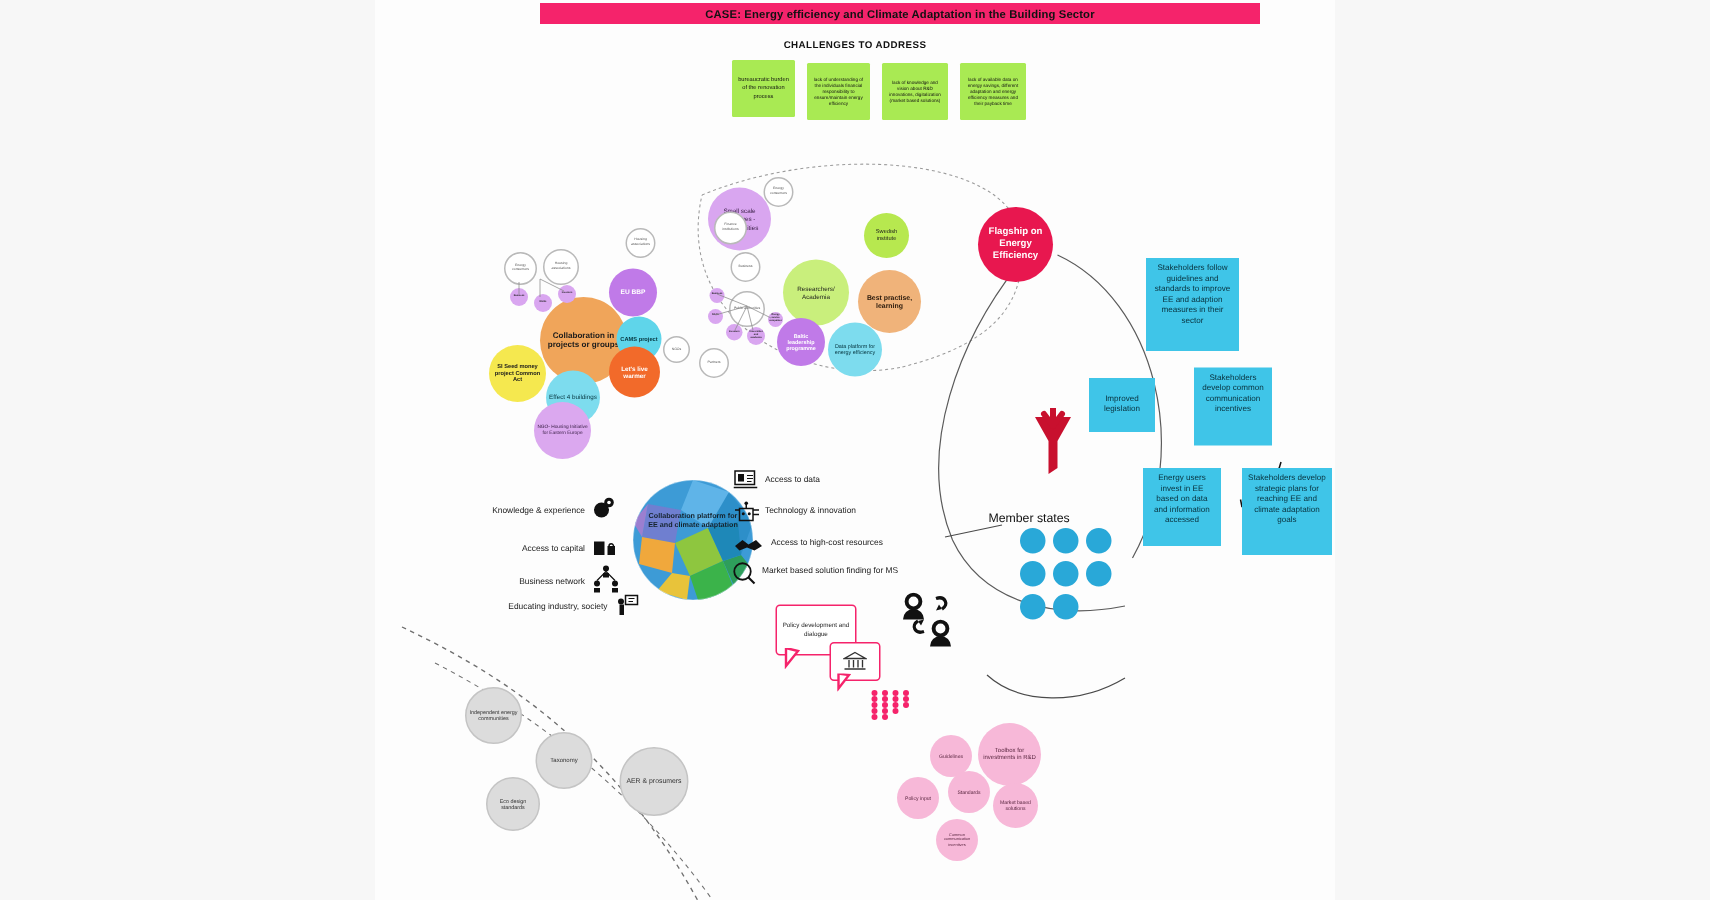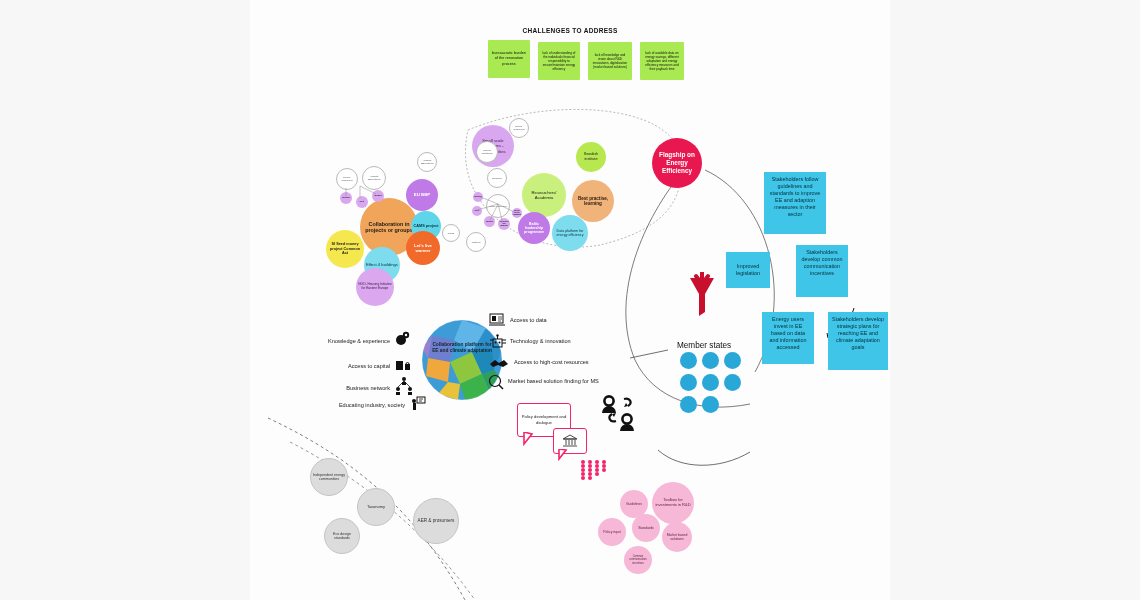--- a/index.html
+++ b/index.html
@@ -60,20 +60,21 @@
 
   .dotgrid{display:grid;grid-template-columns:repeat(4,7px);gap:0;}
   .dotgrid i{width:4px;height:4px;border-radius:50%;background:#f5236b;display:block;}
 </style>
 </head>
 <body>
 
 <div id="stage">
   <div id="canvas">
 
+    <div class="abs ctr" id="banner">CASE: Energy efficiency and Climate Adaptation in the Building Sector</div>
 
     <div class="abs" id="challenges-heading">CHALLENGES TO ADDRESS</div>
 
     <div class="abs ctr challenge c0">bureaucratic burden of the renovation process</div>
     <div class="abs ctr challenge c1">lack of understanding of the individuals financial responsibility to ensure/maintain energy efficiency</div>
     <div class="abs ctr challenge c2">lack of knowledge and vision about R&amp;D innovations, digitalization (market based solutions)</div>
     <div class="abs ctr challenge c3">lack of available data on energy savings, different adaptation and energy efficiency measures and their payback time</div>
 
     <svg class="abs" style="left:0;top:0;" width="640" height="600">
 
@@ -233,21 +234,21 @@
       <path d="M1,8 L6,4 L10,7 L15,4 L19,8 L14,11 L9,9 L4,11 Z" fill="#111"></path>
     </svg>
     <div class="abs lbl-right" style="left:264px;top:359px;width:140px;">Access to high-cost resources</div>
 
     <svg class="abs" style="left:238px;top:374px;" width="16" height="16">
       <circle cx="7" cy="7" r="5.5" fill="none" stroke="#111" stroke-width="1.2"></circle>
       <path d="M11,11 L15,15" stroke="#111" stroke-width="1.4"></path>
     </svg>
     <div class="abs lbl-right" style="left:258px;top:378px;width:160px;">Market based solution finding for MS</div>
 
-    <div class="abs" id="member-states-label" style="left:412px;top:341px;padding-left:15px;">Member states</div>
+    <div class="abs" id="member-states-label" style="left:394px;top:341px;padding-left:15px;">Member states</div>
     <div class="abs" id="ms-grid" style="left:430px;top:352px;">
       <span class="ms-dot"></span>
       <span class="ms-dot"></span>
       <span class="ms-dot"></span>
       <span class="ms-dot"></span>
       <span class="ms-dot"></span>
       <span class="ms-dot"></span>
       <span class="ms-dot"></span>
       <span class="ms-dot"></span>
     </div>

